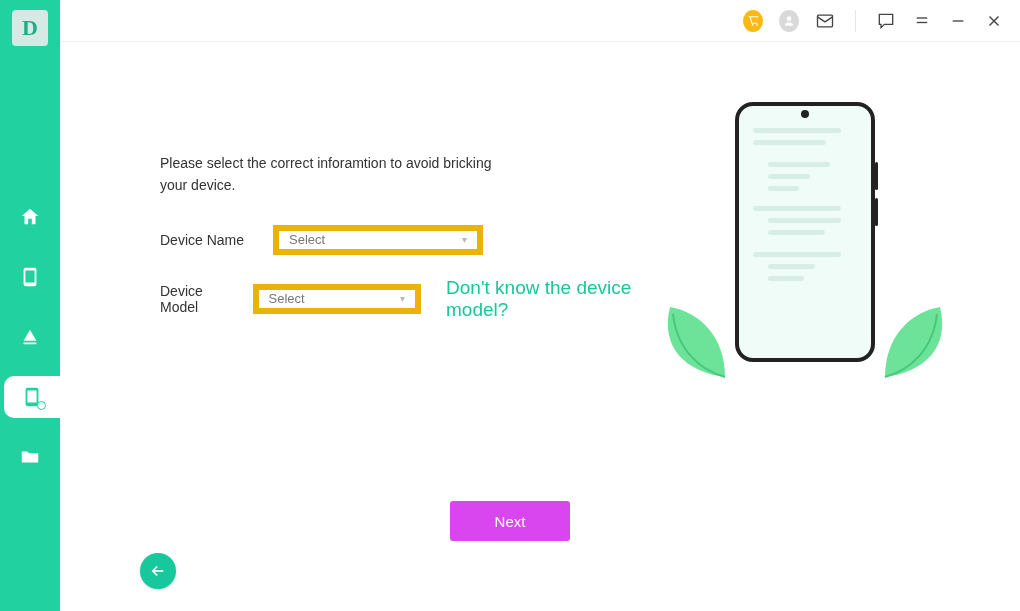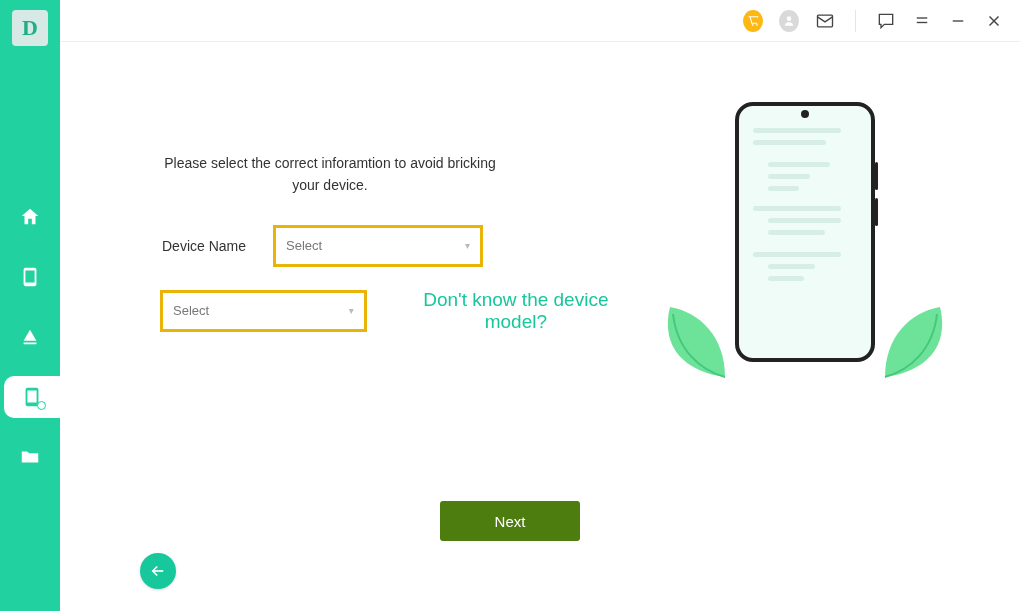--- a/index.html
+++ b/index.html
@@ -22,42 +22,42 @@
   .titlebar { height:42px; border-bottom:1px solid #eee; display:flex; align-items:center; justify-content:flex-end; padding:0 16px; gap:16px;}
   .titlebar .sep { width:1px; height:22px; background:#e5e5e5; margin:0 4px;}
   .titlebar .ticon { width:20px; height:20px; display:flex; align-items:center; justify-content:center; color:#555;}
   .cart-badge { width:22px; height:22px; background:#fdb813; border-radius:50%; display:flex; align-items:center; justify-content:center;}
   .cart-badge svg{ width:13px; height:13px; fill:#fff;}
   .user-badge{ width:22px; height:22px; background:#d9d9d9; border-radius:50%; display:flex; align-items:center; justify-content:center;}
   .user-badge svg{ width:14px; height:14px; fill:#fff;}
   .content { flex:1; position:relative; padding:30px 50px 20px 100px;}
   h1.page-title { text-align:center; font-size:28px; font-weight:700; color:#222; margin-bottom:60px; margin-left:-100px;}
   .row { display:flex; align-items:flex-start;}
-  .form-area { width:480px; padding-top:80px;text-align:center;}
+  .form-area { width:480px; padding-top:80px;}
   .instr { font-size:14px; color:#333; line-height:1.6; margin-bottom:28px; max-width:340px;}
   .field-row { display:flex; align-items:center; margin-bottom:22px; gap:25px;}
   .field-label { width:88px; font-size:14px; color:#333;}
-  .select { width:210px; height:42px; border:3px solid #eab308; background:#fff; display:flex; align-items:center; padding:0 10px; font-size:13px; color:#777; justify-content:space-between; cursor:pointer;}
+  .select { width:210px; height:30px; border:6px solid #eab308; background:#fff; display:flex; align-items:center; padding:0 10px; font-size:13px; color:#777; justify-content:space-between; cursor:pointer;}
   .select .chev { font-size:10px; color:#bbb;}
   .help-link { font-size:19px; color:#17c79b; cursor:pointer;}
   .illustration { flex:1; display:flex; justify-content:center; align-items:center; padding-top:30px;}
   
   .phone-wrap{ position:relative; width:260px; height:290px;}
   .leaf { position:absolute; bottom:10px; }
   .leaf svg{ display:block;}
   .leaf.left{ left:-20px;}
   .leaf.right{ right:-20px;}
   .phone { position:absolute; left:60px; top:0; width:140px; height:260px; border:4px solid #222; border-radius:18px; background:#f0fcf8;}
   .notch{ position:absolute; top:4px; left:50%; transform:translateX(-50%); width:8px; height:8px; background:#222; border-radius:50%;}
   .side-btn{ position:absolute; right:-7px; width:3px; background:#222; border-radius:2px;}
   .side-btn.b1{ top:56px; height:28px;}
   .side-btn.b2{ top:92px; height:28px;}
   .screen-lines{ padding:22px 14px;}
   .sl{ height:5px; background:#d7eee7; border-radius:3px; margin-bottom:7px;}
-  .next-btn { display:block; margin:20px auto 0; width:140px; height:40px; background:#4d7c0f; color:#fff; font-size:15px; border:none; border-radius:3px; cursor:not-allowed; position:absolute; left:50%; transform:translateX(-50%); bottom:70px; margin-left:-30px;}
+  .next-btn { display:block; margin:20px auto 0; width:120px; height:40px; background:#d946ef; color:#fff; font-size:15px; border:none; border-radius:3px; cursor:not-allowed; position:absolute; left:50%; transform:translateX(-50%); bottom:70px; margin-left:-30px;}
   .back-fab { position:absolute; bottom:22px; left:80px; width:36px; height:36px; background:#18c89d; border-radius:50%; display:flex; align-items:center; justify-content:center; cursor:pointer; box-shadow:0 1px 3px rgba(0,0,0,.15);}
   .back-fab svg{ width:18px; height:18px; stroke:#fff; fill:none; stroke-width:2.2;}
 </style>
 </head>
 <body>
 
 <div class="app">
   <div class="sidebar">
     <div class="logo-box">
         <span>D</span>
@@ -146,20 +146,21 @@
 
           <div class="field-row">
             <div class="field-label">Device Name</div>
             <div class="select">
               <span>Select</span>
               <span class="chev">▾</span>
             </div>
           </div>
 
           <div class="field-row">
+            <div class="field-label">Device Model</div>
             <div class="select">
               <span>Select</span>
               <span class="chev">▾</span>
             </div>
             <span class="help-link">Don't know the device model?</span>
           </div>
         </div>
 
         <div class="illustration">
           <div class="phone-wrap">

